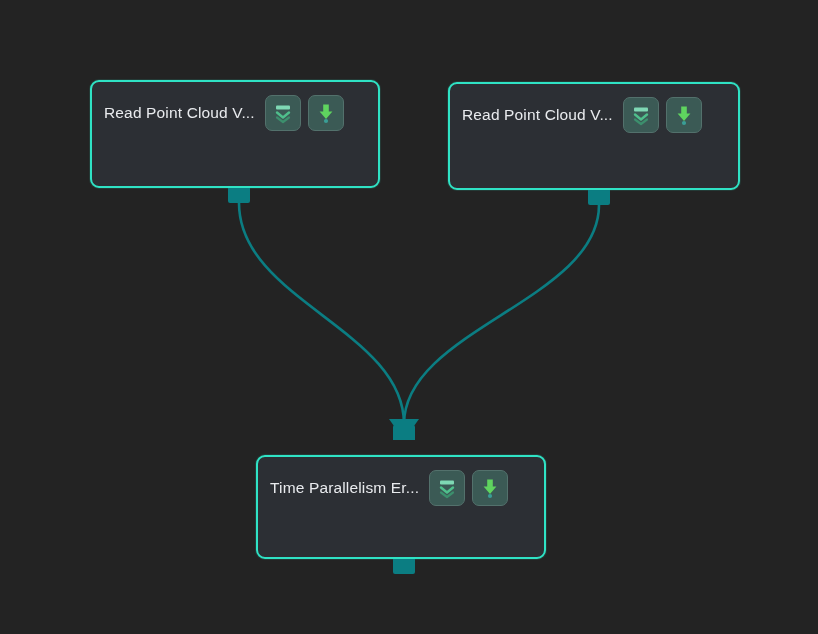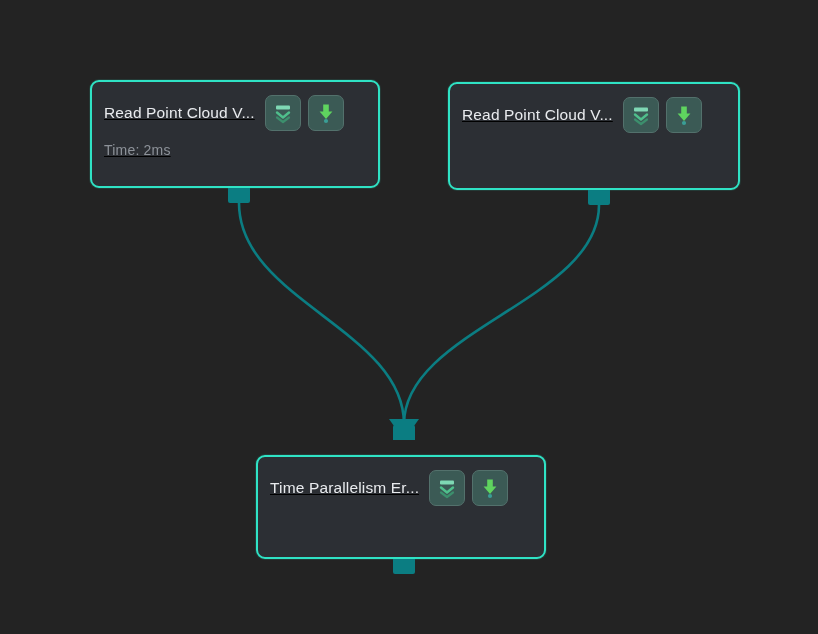--- a/index.html
+++ b/index.html
@@ -23,21 +23,20 @@
     height: 634px;
     pointer-events: none;
   }
   .node {
     position: absolute;
     box-sizing: border-box;
     background: #2c2f34;
     border: 2px solid #2fe3c5;
     border-radius: 9px;
     box-shadow: 0 0 0 1px rgba(47,227,197,0.12);
-    text-decoration: underline;
   }
   .node-header {
     display: flex;
     align-items: center;
     padding: 14px 12px 0 12px;
     height: 34px;
     box-sizing: content-box;
   }
   .node-title {
     color: #e9ebee;
@@ -113,23 +112,20 @@
             </div>
             <div class="icon-btn">
               <svg width="22" height="22" viewBox="0 0 22 22">
                 <rect x="8.2" y="2.5" width="5.6" height="8" fill="#5fd45f"></rect>
                 <polygon points="4.6,9.6 17.4,9.6 11,17" fill="#5fd45f"></polygon>
                 <circle cx="11" cy="19" r="2.1" fill="#3a9e96"></circle>
               </svg>
             </div>
           </div>
         </div>
-        <div class="node-body">
-          <div class="node-meta">Time: 2ms</div>
-        </div>
       </div>
       <div class="port port-out" style="left: 228px; top: 188px;"></div>
       <div class="node" style="left: 448px; top: 82px; width: 292px; height: 108px;">
         <div class="node-header">
           <div class="node-title">Read Point Cloud V...</div>
           <div class="node-actions">
             <div class="icon-btn">
               <svg width="22" height="22" viewBox="0 0 22 22">
                 <rect x="4" y="3.5" width="14" height="4" rx="1" fill="#7fd8b4"></rect>
                 <polyline points="5,10.5 11,15.5 17,10.5" fill="none" stroke="#4fbf8c" stroke-width="2.4" stroke-linecap="round" stroke-linejoin="round"></polyline>

